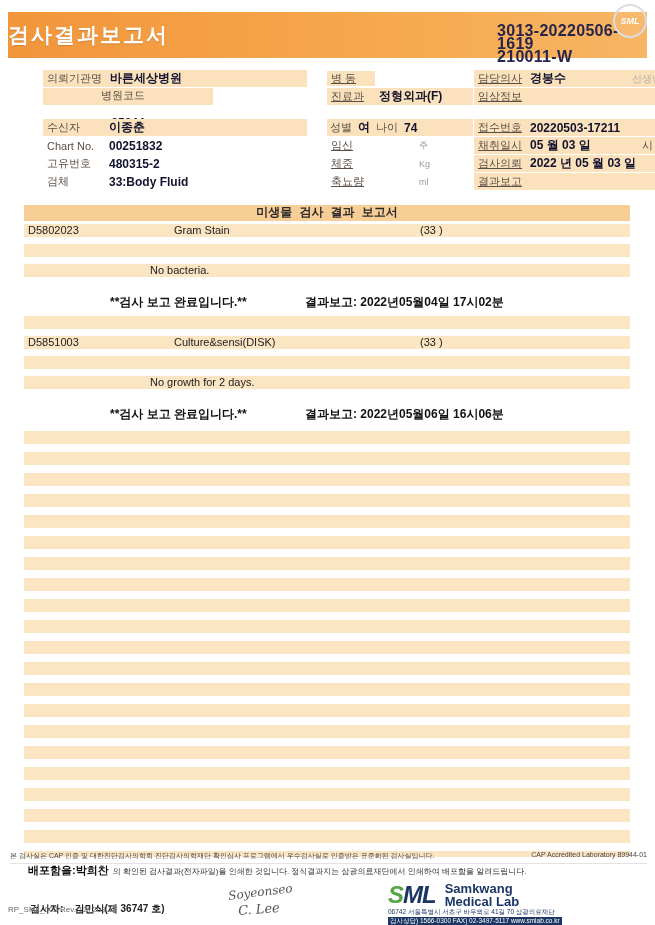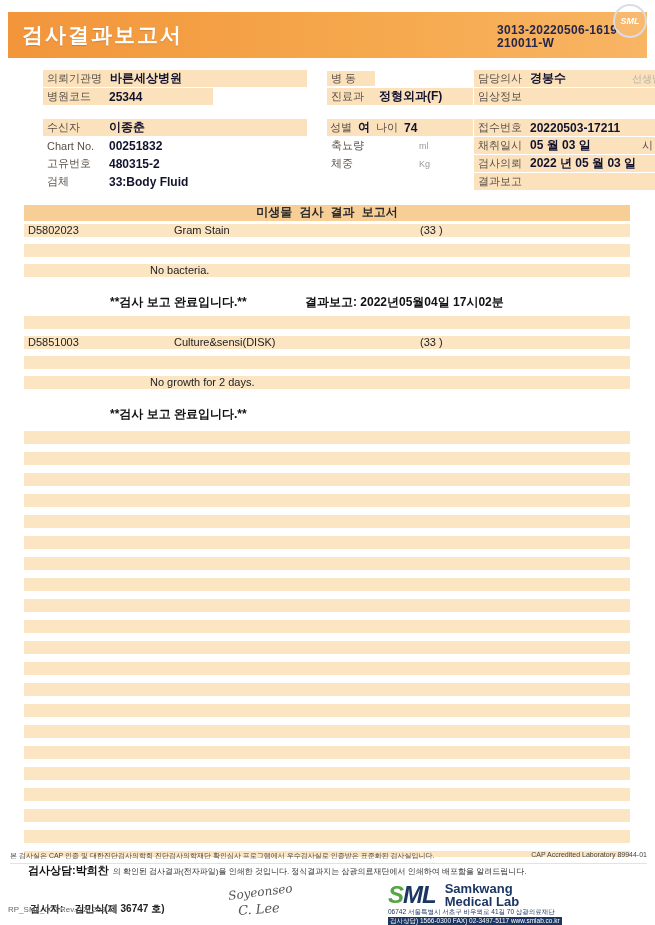--- a/index.html
+++ b/index.html
@@ -9,49 +9,49 @@
     font-family:"Liberation Sans", sans-serif; color:#1a1a2e; overflow:hidden;
   }
 
   
   .banner {
     position:absolute; left:8px; top:12px; width:639px; height:46px;
     background:linear-gradient(90deg,#F2953B 0%, #F6A94E 60%, #F8B564 100%);
     display:flex; align-items:center;
   }
   .banner-title {
-    color:#ffffff; font-size:21px; font-weight:bold; letter-spacing:2px; padding-left:14px;
+    color:#ffffff; font-size:21px; font-weight:bold; letter-spacing:2px; 
     text-shadow:0 1px 1px rgba(0,0,0,0.15);
   }
   .report-nos {
-    position:absolute; left:489px; top:12px; font-size:12px; font-weight:bold;
+    position:absolute; left:489px; top:12px; font-size:16px; font-weight:bold;
     color:#26264a; line-height:13px; letter-spacing:0.3px;
   }
   .logo-ring {
     position:absolute; right:0px; top:-8px; width:34px; height:34px;
     border:2px solid #d9dce2; border-radius:50%;
     display:flex; align-items:center; justify-content:center;
     color:#ffffff; font-size:9px; font-weight:bold; font-style:italic;
     background:rgba(255,255,255,0.08);
   }
 
   
   .info { position:absolute; left:24px; top:70px; width:623px; height:125px;margin-left:19px; }
   .col { position:absolute; top:0; }
   .c1 { left:0px;   width:264px; }
   .c2 { left:284px; width:146px; }
   .c3 { left:431px; width:192px; }
   .f { position:relative; height:17px; display:flex; align-items:center; font-size:11px; margin-bottom:1px; }
   .sp { height:13px; }
   .st { background:#FBE2BC; }
   .lb { color:#5a5048; padding:0 4px; min-width:62px; white-space:nowrap; }
-  .c2 .lb, .c3 .lb { min-width:48px; }
+  .c2 .lb, .c3 .lb { min-width:48px;text-decoration:underline; }
   .pe { background:#FBE2BC; }
   .vl { font-weight:bold; color:#12122e; font-size:12px; padding:13px 4px; white-space:nowrap; }
-  .half { width:170px; }
+  .half { width:170px;flex-direction:column; }
   .unit { position:absolute; left:92px; color:#9a9a9a; font-size:9px; }
   .suffix { position:absolute; right:4px; color:#b9b1a4; font-size:10px;font-family:Liberation Mono, monospace; }
   .unit-r { position:absolute; left:168px; color:#5a5048; font-size:11px; }
   .inlb { color:#5a5048; padding:0 3px; }
   .invl { font-weight:bold; color:#12122e; font-size:12px; padding:0 3px; }
 
   
   .results { position:absolute; left:24px; top:205px; width:606px; }
   .secbar {
     height:16px; background:#F8CE97; text-align:center;
@@ -147,26 +147,30 @@
         <span class="vl">정형외과(F)</span>
       </div>
       <div class="sp"></div>
       <div class="f st">
         <span class="inlb">성별</span>
         <span class="invl">여</span>
         <span class="inlb">나이</span>
         <span class="invl">74</span>
       </div>
       <div class="f">
+        <span class="lb">임신</span>
+        <span class="unit">주</span>
+      </div>
+      <div class="f">
+        <span class="lb">체중</span>
+        <span class="unit">Kg</span>
+      </div>
+      <div class="f">
         <span class="lb">축뇨량</span>
         <span class="unit">ml</span>
-      </div>
-      <div class="f">
-        <span class="lb">체중</span>
-        <span class="unit">Kg</span>
       </div>
     </div>
 
     <div class="col c3">
       <div class="f st">
         <span class="lb">담당의사</span>
         <span class="vl">경봉수</span>
         <span class="suffix">선생님</span>
       </div>
       <div class="f st">
@@ -216,32 +220,33 @@
       <span class="rn">Culture&amp;sensi(DISK)</span>
       <span class="rnote">(33 )</span>
     </div>
     <div class="rrow band"></div>
     <div class="rrow band">
       <span class="rres">No growth for 2 days.</span>
     </div>
     <div class="gap"></div>
     <div class="rrow">
       <span class="rcomp">**검사  보고  완료입니다.**</span>
+      <span class="rrep">결과보고: 2022년05월06일 16시06분</span>
     </div>
 
     <div class="filler"></div>
   </div>
 
   <div class="capline">
     <span>본 검사실은 CAP 인증 및 대한진단검사의학회 진단검사의학재단 확인심사 프로그램에서 우수검사실로 인증받은 표준화된 검사실입니다.</span>
     <span>CAP Accredited Laboratory 89944-01</span>
   </div>
 
   <div class="notice">
-    <span class="mgr">검사상담:박희찬</span><span>의 확인된 검사결과(전자파일)을 인쇄한 것입니다. 정식결과지는 삼광의료재단에서 인쇄하여 배포함을 알려드립니다.</span>
+    <span class="mgr">배포함을:박희찬</span><span>의 확인된 검사결과(전자파일)을 인쇄한 것입니다. 정식결과지는 삼광의료재단에서 인쇄하여 배포함을 알려드립니다.</span>
   </div>
 
   <div class="staff">
     <div>검사자:    김민식(제 36747 호)</div>
     
     
   </div>
 
   <div class="signatures">
     <div class="sig1">Soyeonseo</div>

